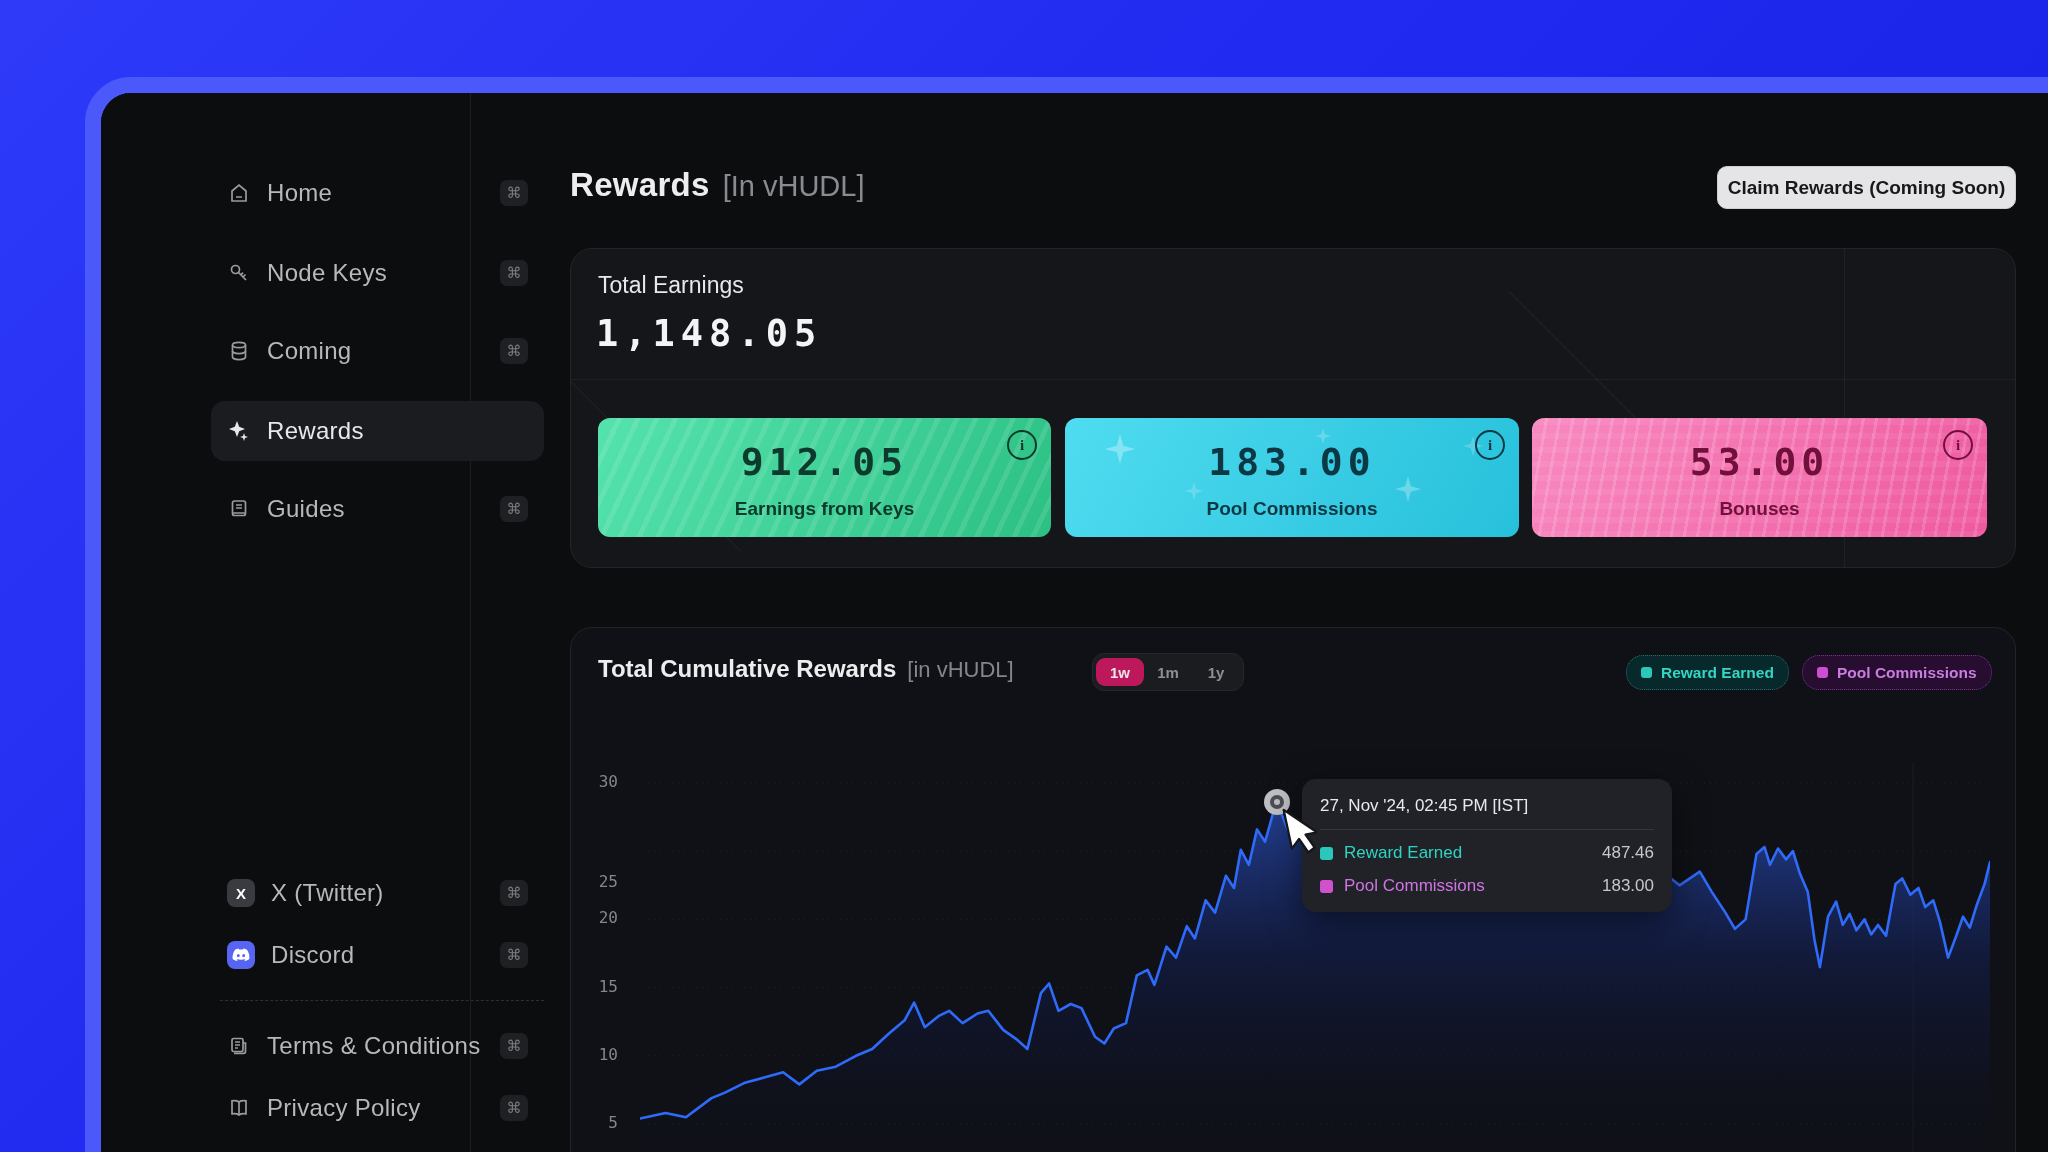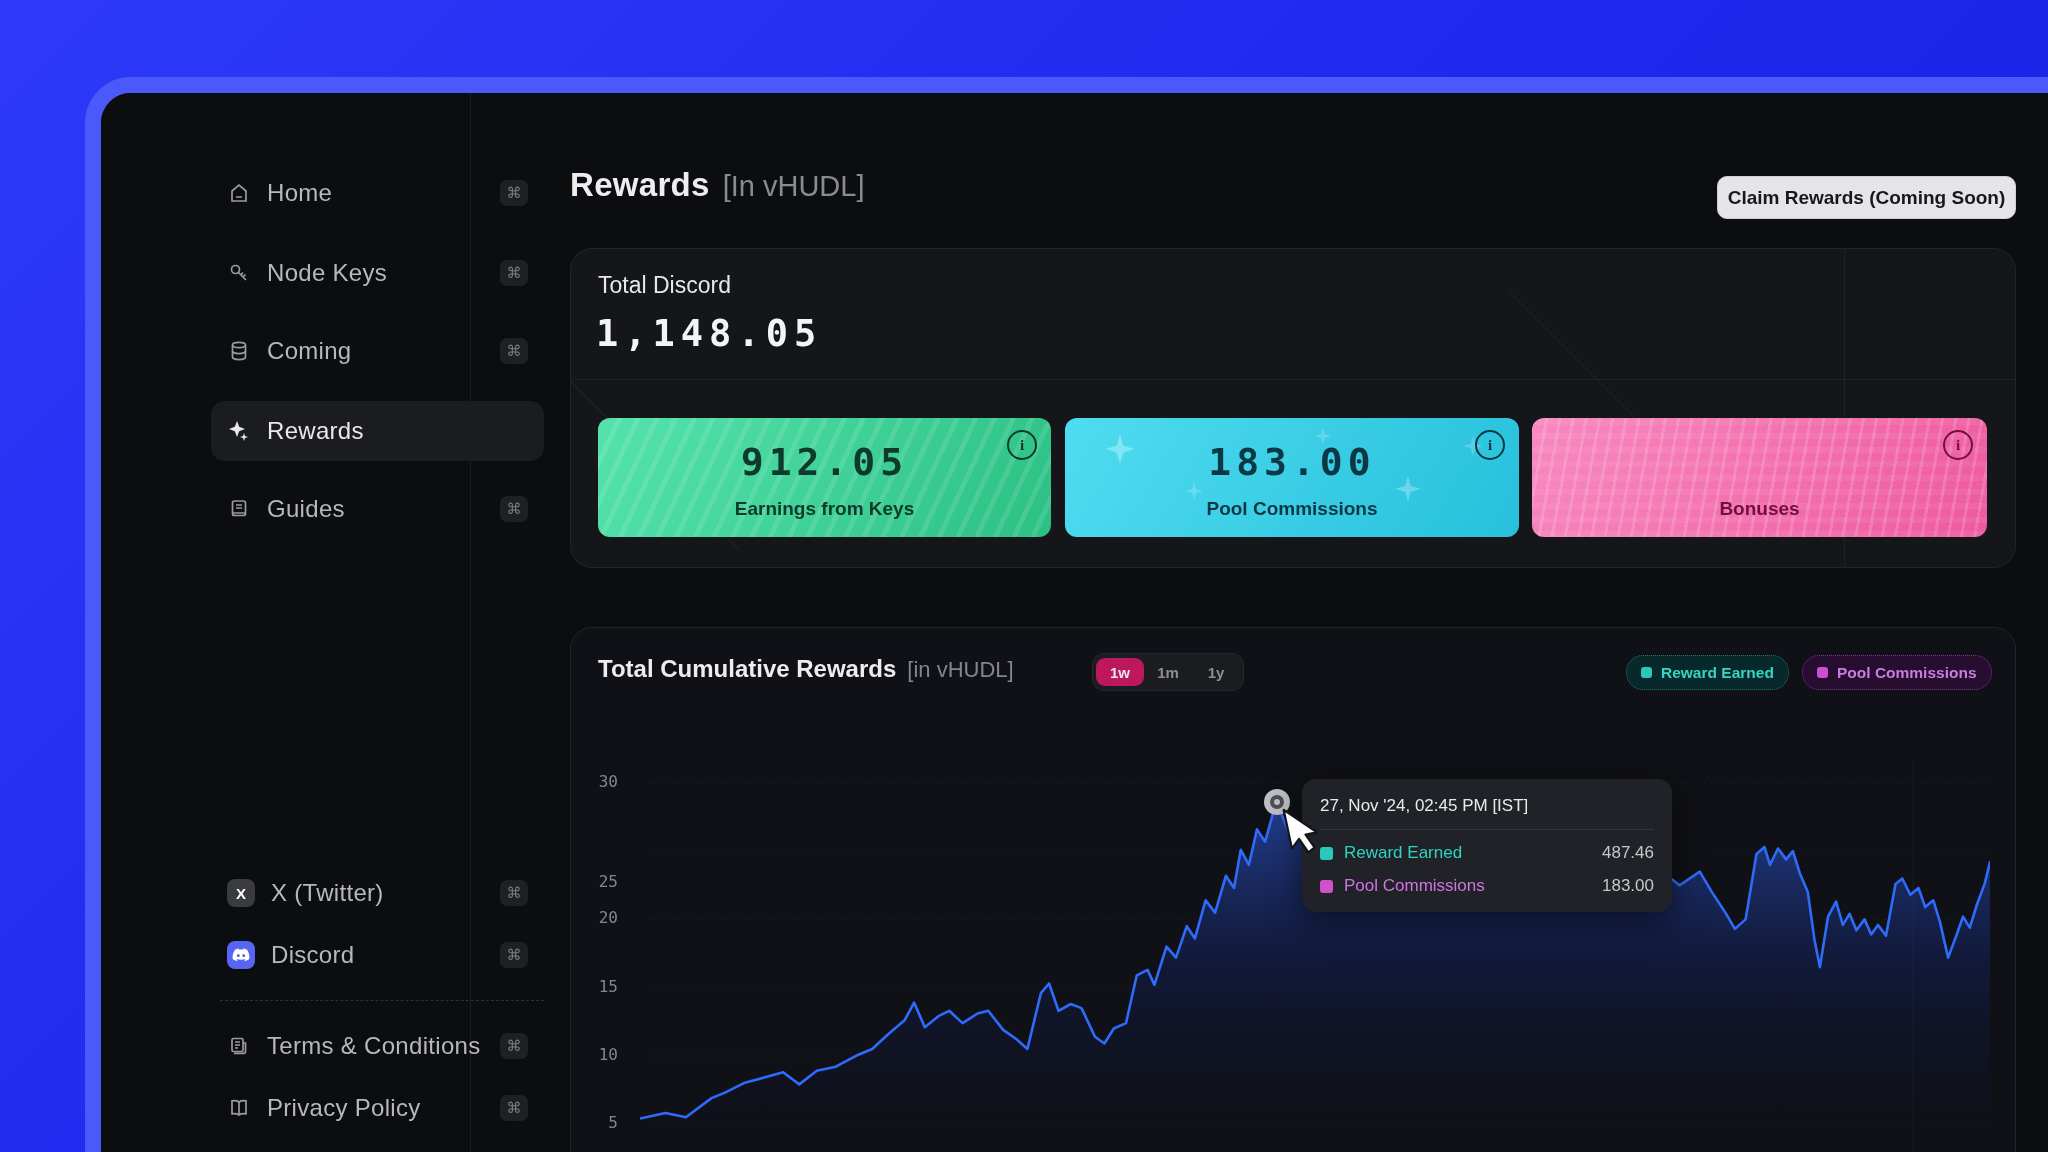--- a/index.html
+++ b/index.html
@@ -25,21 +25,21 @@
        font-size:15px;display:flex;align-items:center;justify-content:center;}
   .badge{width:28px;height:28px;margin-left:14px;border-radius:8px;flex:0 0 auto;display:flex;align-items:center;justify-content:center;}
   .badge-x{background:#3a3b40;color:#fff;font-weight:700;font-size:15px;}
   .badge-discord{background:#5865F2;}
   .dashed-divider{position:absolute;left:119px;width:324px;border-top:1px dashed #2e2f34;}
 
   
   .page-title{position:absolute;left:570px;top:166px;display:flex;align-items:baseline;gap:13px;}
   .page-title .main{font-size:33px;font-weight:700;color:#ededef;letter-spacing:.3px;}
   .page-title .tag{font-size:29px;font-weight:400;color:#898b91;}
-  .claim-btn{position:absolute;left:1717px;top:176px;width:297px;height:41px;background:#e5e5e8;border:1px solid #cfcfd4;
+  .claim-btn{position:absolute;left:1717px;top:166px;width:297px;height:41px;background:#e5e5e8;border:1px solid #cfcfd4;
     border-radius:10px;display:flex;align-items:center;justify-content:center;font-size:19px;font-weight:700;color:#17181a;}
 
   
   .panel{position:absolute;background:#15161a;border:1px solid #232428;border-radius:22px;}
   #earnings-panel{left:570px;top:248px;width:1444px;height:318px;}
   .faint-h{position:absolute;height:1px;background:rgba(255,255,255,.05);}
   .faint-v{position:absolute;width:1px;background:rgba(255,255,255,.05);}
   .faint-d{position:absolute;height:1px;background:rgba(255,255,255,.055);transform-origin:left top;transform:rotate(45deg);}
   .te-label{position:absolute;left:598px;top:272px;font-size:23px;color:#e7e8ea;}
   .te-value{position:absolute;left:596px;top:312px;font-family:"DejaVu Sans Mono",monospace;font-weight:700;
@@ -208,21 +208,21 @@
     </div>
     <div class="claim-btn">Claim Rewards (Coming Soon)</div>
 
     <section class="panel" id="earnings-panel">
       <div class="faint-h" style="left:0;right:0;top:130px"></div>
       <div class="faint-v" style="left:1273px;top:0;bottom:0"></div>
     </section>
     <div class="faint-d" style="left:571px;top:381px;width:240px"></div>
     <div class="faint-d" style="left:1509px;top:291px;width:290px"></div>
 
-    <div class="te-label">Total Discord</div>
+    <div class="te-label">Total Earnings</div>
     <div class="te-value">1,148.05</div>
 
     <div class="stat-card" id="card-keys">
       <div class="tex"></div>
       <div class="stat-val">912.05</div>
       <div class="stat-label">Earnings from Keys</div>
       <div class="info-ic">i</div>
     </div>
 
     <div class="stat-card" id="card-pool">
@@ -232,20 +232,21 @@
       <div class="spark" style="left:330px;top:58px;width:26px;height:26px;background:rgba(255,255,255,.28)"></div>
       <div class="spark" style="left:398px;top:18px;width:20px;height:20px;background:rgba(255,255,255,.2)"></div>
       <div class="spark" style="left:200px;top:86px;width:14px;height:14px;background:rgba(255,255,255,.18)"></div>
       <div class="stat-val">183.00</div>
       <div class="stat-label">Pool Commissions</div>
       <div class="info-ic">i</div>
     </div>
 
     <div class="stat-card" id="card-bonus">
       <div class="tex"></div>
+      <div class="stat-val">53.00</div>
       <div class="stat-label">Bonuses</div>
       <div class="info-ic">i</div>
     </div>
 
     <section class="panel" id="chart-card"></section>
 
     <div class="chart-title">
       <span class="main">Total Cumulative Rewards</span>
       <span class="tag">[in vHUDL]</span>
     </div>

